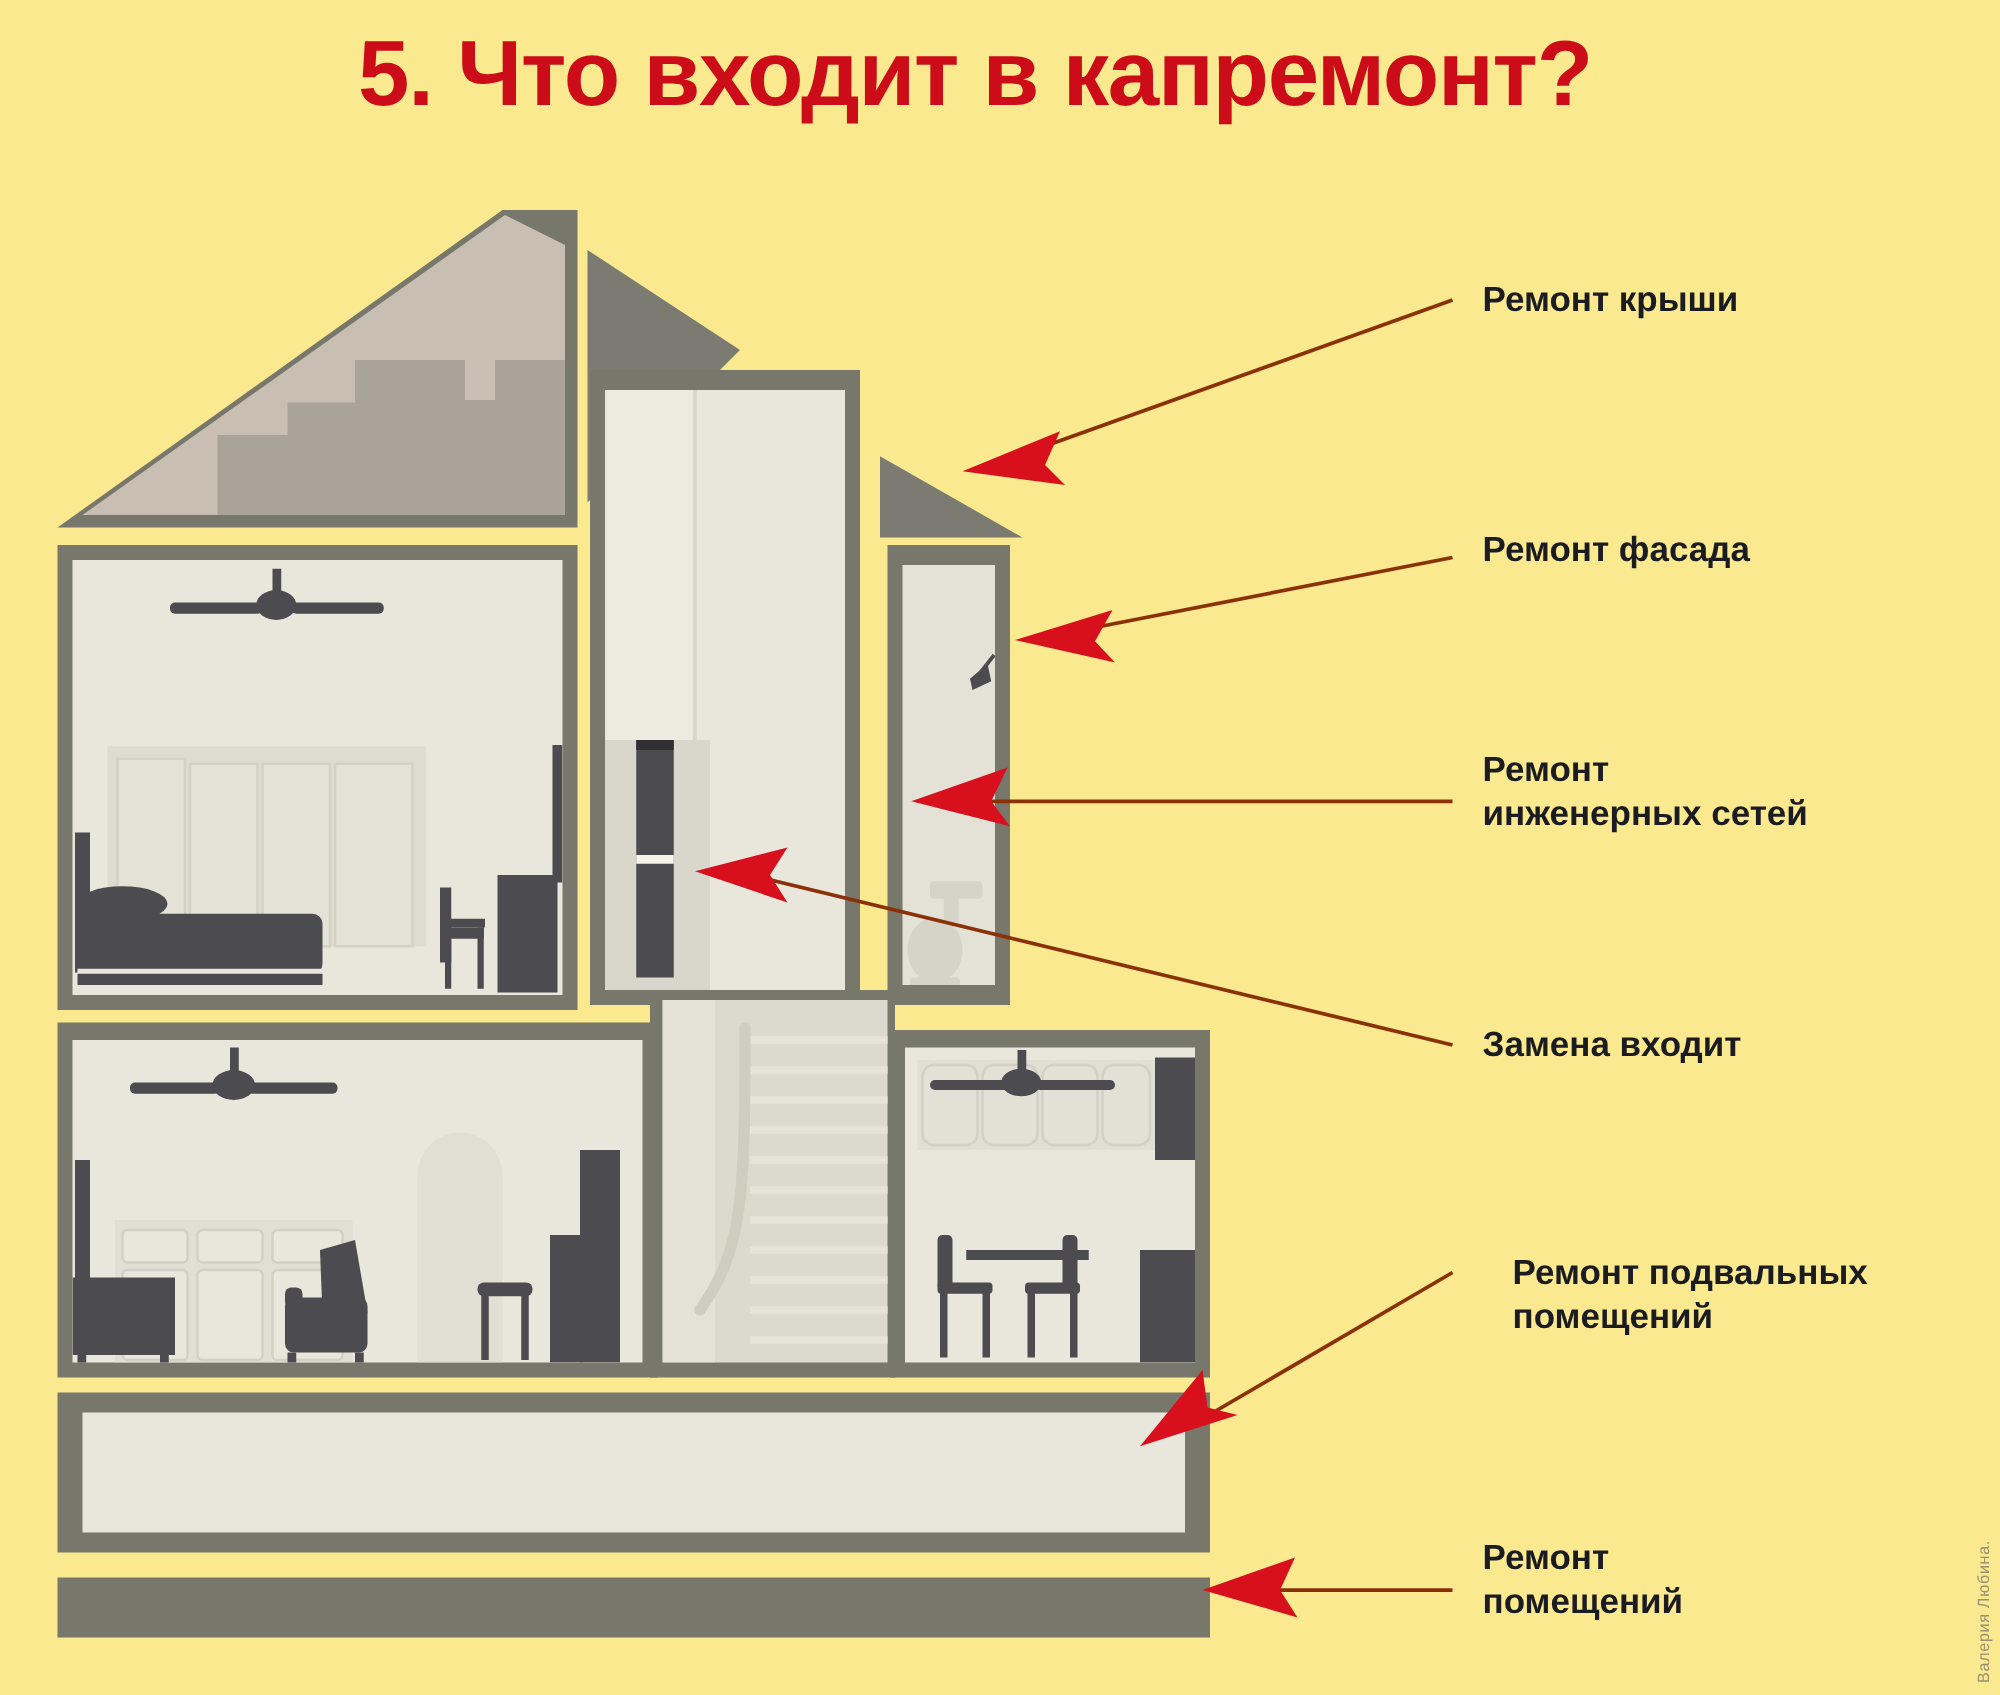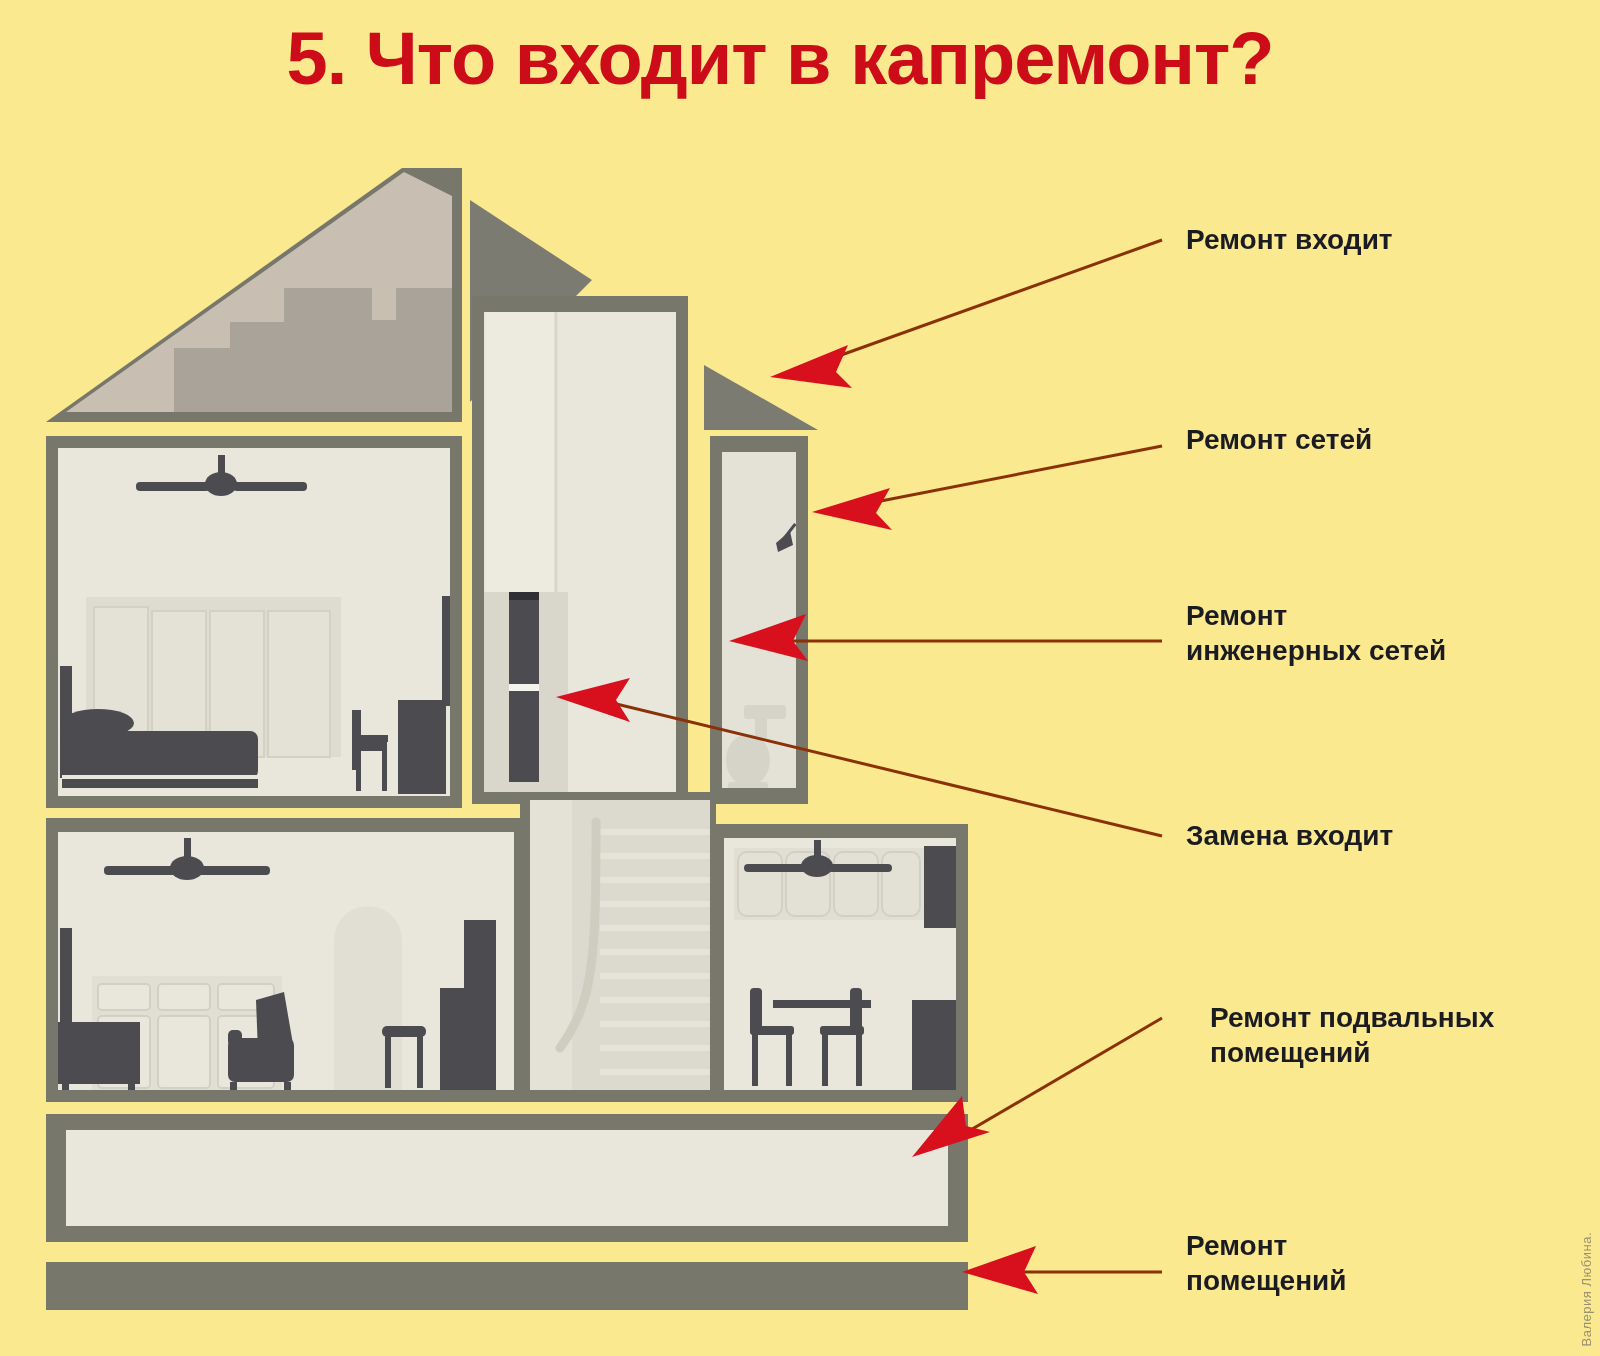--- a/index.html
+++ b/index.html
@@ -328,25 +328,25 @@
 
       <path d="M556 697 L630 678 L616 700 L630 722 Z"></path>
 
       <path d="M912 1157 L962 1096 L966 1126 L990 1132 Z"></path>
 
       <path d="M962 1272 L1036 1246 L1024 1272 L1038 1294 Z"></path>
     </g>
   </svg>
 
   <div class="callout" style="left:1186px; top:222px;">
-    <div>Ремонт входит</div>
+    <div>Ремонт крыши</div>
   </div>
 
   <div class="callout" style="left:1186px; top:422px;">
-    <div>Ремонт сетей</div>
+    <div>Ремонт фасада</div>
   </div>
 
   <div class="callout" style="left:1186px; top:598px;">
     <div>Ремонт</div>
     <div>инженерных сетей</div>
   </div>
 
   <div class="callout" style="left:1186px; top:818px;">
     <div>Замена входит</div>
   </div>

